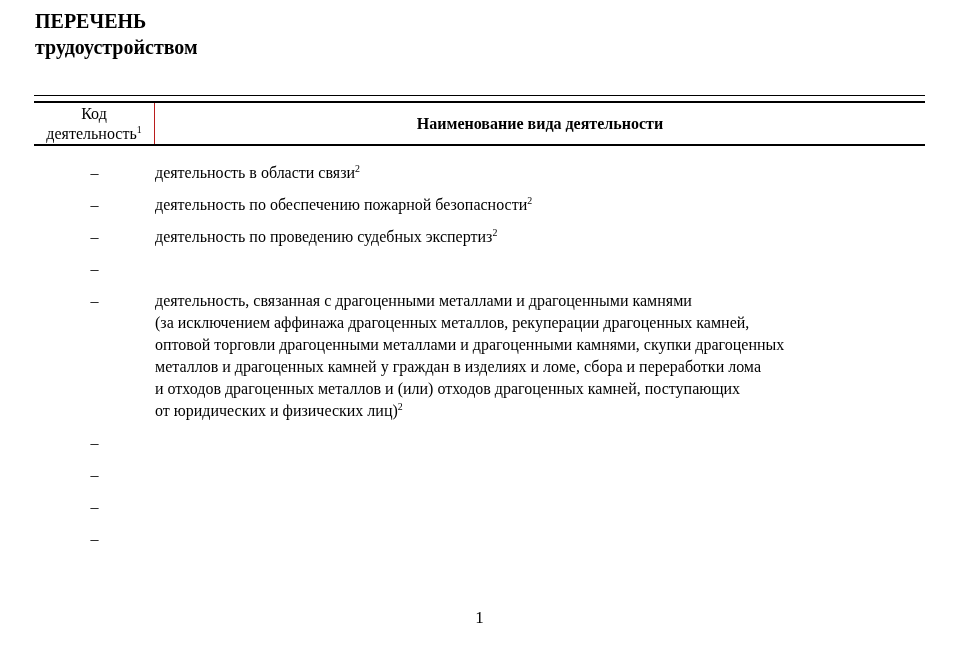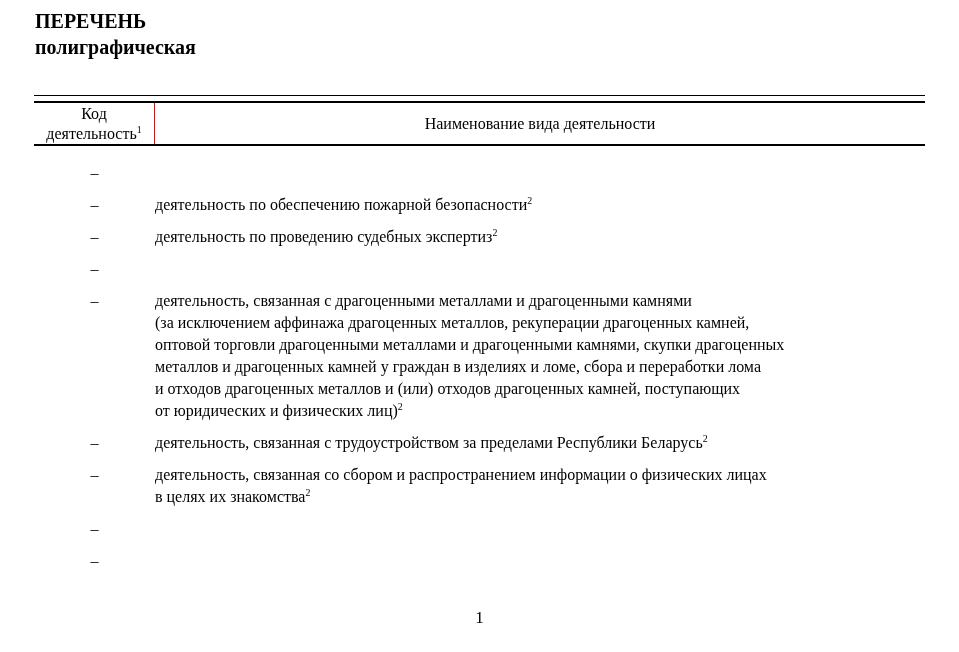--- a/index.html
+++ b/index.html
@@ -55,20 +55,21 @@
     justify-content: center;
     align-items: center;
     text-align: center;
   }
   .hdr-col2 {
     flex: 1;
     display: flex;
     justify-content: center;
     align-items: center;
     text-align: right;
+    font-weight: bold;
   }
   .entries {
     position: absolute;
     left: 34px;
     top: 162px;
     width: 891px;
     font-size: 16px;
     line-height: 22px;
   }
   .entry {
@@ -97,59 +98,58 @@
     font-size: 17px;
   }
 </style>
 </head>
 <body>
 
 <div class="page">
 
   <div class="doc-title">
     <div>ПЕРЕЧЕНЬ</div>
-    <div>полиграфическая</div>
+    <div>трудоустройством</div>
   </div>
 
   <div class="table-top-thin"></div>
 
   <div class="table-header">
     <div class="hdr-col1">
       <div>Код</div>
       <div><span>деятельность</span><sup>1</sup></div>
     </div>
     <div class="hdr-col2">Наименование вида деятельности</div>
   </div>
 
   <div class="entries">
       <div class="entry">
         <div class="dash">–</div>
+        <div class="txt">деятельность в области связи<sup>2</sup></div>
       </div>
       <div class="entry">
         <div class="dash">–</div>
         <div class="txt">деятельность по обеспечению пожарной безопасности<sup>2</sup></div>
       </div>
       <div class="entry">
         <div class="dash">–</div>
         <div class="txt">деятельность по проведению судебных экспертиз<sup>2</sup></div>
       </div>
       <div class="entry">
         <div class="dash">–</div>
       </div>
       <div class="entry">
         <div class="dash">–</div>
         <div class="txt">деятельность, связанная с драгоценными металлами и драгоценными камнями<br>(за исключением аффинажа драгоценных металлов, рекуперации драгоценных камней,<br>оптовой торговли драгоценными металлами и драгоценными камнями, скупки драгоценных<br>металлов и драгоценных камней у граждан в изделиях и ломе, сбора и переработки лома<br>и отходов драгоценных металлов и (или) отходов драгоценных камней, поступающих<br>от юридических и физических лиц)<sup>2</sup></div>
       </div>
       <div class="entry">
         <div class="dash">–</div>
-        <div class="txt">деятельность, связанная с трудоустройством за пределами Республики Беларусь<sup>2</sup></div>
       </div>
       <div class="entry">
         <div class="dash">–</div>
-        <div class="txt">деятельность, связанная со сбором и распространением информации о физических лицах<br>в целях их знакомства<sup>2</sup></div>
       </div>
       <div class="entry">
         <div class="dash">–</div>
       </div>
       <div class="entry">
         <div class="dash">–</div>
       </div>
     </div>
 
   <div class="page-number">1</div>

